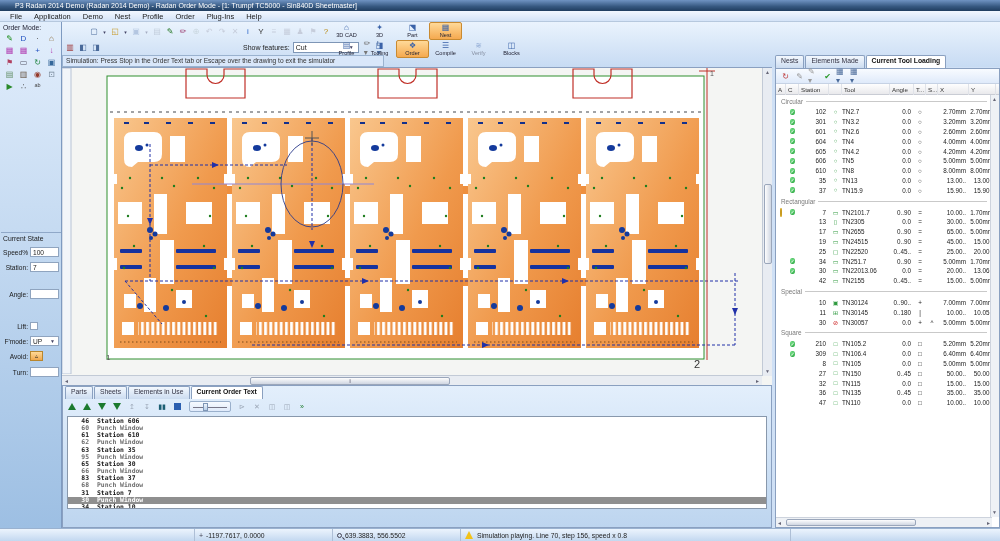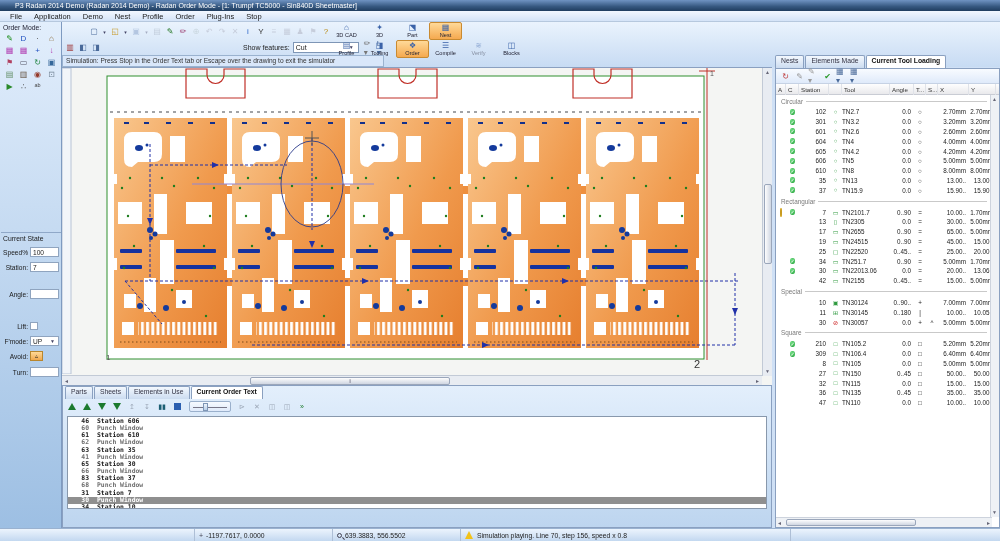--- a/index.html
+++ b/index.html
@@ -105,21 +105,21 @@
 <div class="abs" id="titlebar"><span>P3 Radan 2014 Demo (Radan 2014 Demo) - Radan Order Mode - [1: Trumpf TC5000 - Sin840D Sheetmaster]</span></div>
 
 <div class="abs" id="menubar">
     <span>File</span>
     <span>Application</span>
     <span>Demo</span>
     <span>Nest</span>
     <span>Profile</span>
     <span>Order</span>
     <span>Plug-Ins</span>
-    <span>Stop</span>
+    <span>Help</span>
   </div>
 
 <div class="abs" id="toolzone"></div>
 <div class="abs" id="tbrow1">
     <span class="tbico" style="color: rgb(74, 106, 154);">▢</span>
     <span class="tbico drop" style="color: rgb(68, 68, 102);">▾</span>
     <span class="tbico" style="color: rgb(199, 154, 42);">◱</span>
     <span class="tbico drop" style="color: rgb(68, 68, 102);">▾</span>
     <span class="tbico dis" style="color: rgb(106, 136, 184);">▣</span>
     <span class="tbico drop dis" style="color: rgb(68, 68, 102);">▾</span>
@@ -817,21 +817,21 @@
       <span class="tbico" style="color: rgb(154, 165, 181); font-size: 7px;">◫</span>
       <span class="tbico" style="color: rgb(154, 165, 181); font-size: 7px;">◫</span>
       <span class="tbico" style="color: rgb(28, 122, 45); font-size: 7px;">»</span>
     </div>
   <div id="blist">
       <div class="bline station"><span class="num">46</span><span>Station 606</span></div>
       <div class="bline punch"><span class="num">60</span><span>Punch Window</span></div>
       <div class="bline station"><span class="num">61</span><span>Station 610</span></div>
       <div class="bline punch"><span class="num">62</span><span>Punch Window</span></div>
       <div class="bline station"><span class="num">63</span><span>Station 35</span></div>
-      <div class="bline punch"><span class="num">41</span><span>Punch Window</span></div>
+      <div class="bline punch"><span class="num">95</span><span>Punch Window</span></div>
       <div class="bline station"><span class="num">65</span><span>Station 30</span></div>
       <div class="bline punch"><span class="num">66</span><span>Punch Window</span></div>
       <div class="bline station"><span class="num">83</span><span>Station 37</span></div>
       <div class="bline punch"><span class="num">68</span><span>Punch Window</span></div>
       <div class="bline station"><span class="num">31</span><span>Station 7</span></div>
       <div class="bline punch sel"><span class="num">30</span><span>Punch Window</span></div>
       <div class="bline station"><span class="num">34</span><span>Station 10</span></div>
     </div>
 </div>
 

